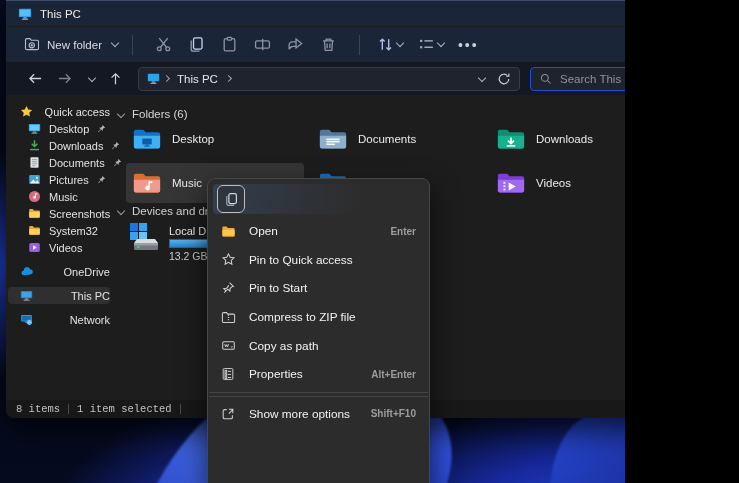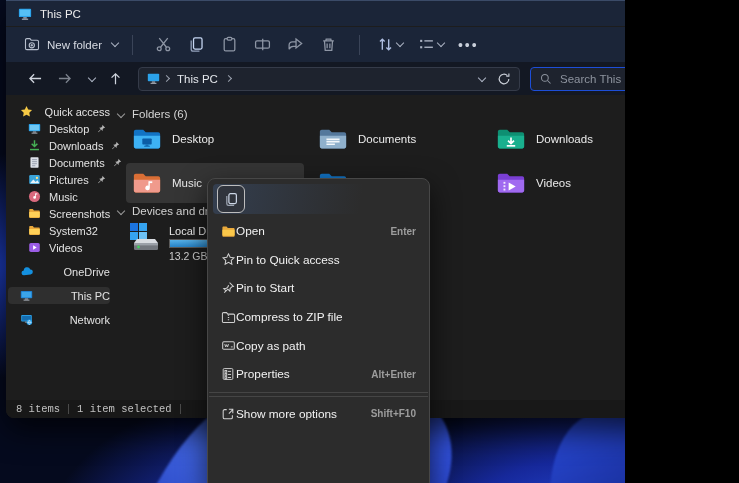--- a/index.html
+++ b/index.html
@@ -100,21 +100,21 @@
 
   
   .ctx { position:absolute; left:207px; top:178px; width:223px; height:312px;
     background:#2c2c2c; border:1px solid #474747; border-radius:8px 8px 8px 8px;
     box-shadow:0 10px 28px rgba(0,0,0,.65); padding:5px 0 0 0; }
   .ctx-iconbar { height:30px; margin:0 5px 3px 5px; position:relative;
     background:linear-gradient(100deg, rgba(70,105,160,.30), rgba(70,105,160,.10) 45%, rgba(0,0,0,0) 70%);
     border-radius:4px; display:flex; align-items:center; }
   .ctx-quick { width:28px; height:28px; border:1px solid #bdbdbd; border-radius:6px;
     display:flex; align-items:center; justify-content:center; margin-left:4px; background:#30343c; }
-  .ctx-item { height:28.6px; display:flex; align-items:center; padding:0 13px 0 12px; }
+  .ctx-item { height:28.6px; display:flex; align-items:center; padding:0 13px 0 12px; gap:13px; }
   .ctx-item .mlabel { font-size:11.8px; color:#f2f2f2; }
   .ctx-item .mshort { margin-left:auto; font-size:10px; color:#9d9d9d;font-weight:bold; }
   .ctx-sep { height:1px; background:#454545; margin:3px 1px; }
   .mi { width:16px; height:16px; flex:0 0 auto; display:flex; align-items:center; justify-content:center; }
 </style>
 </head>
 <body>
 
 <div class="screen">
   <div class="petal p1"></div>

